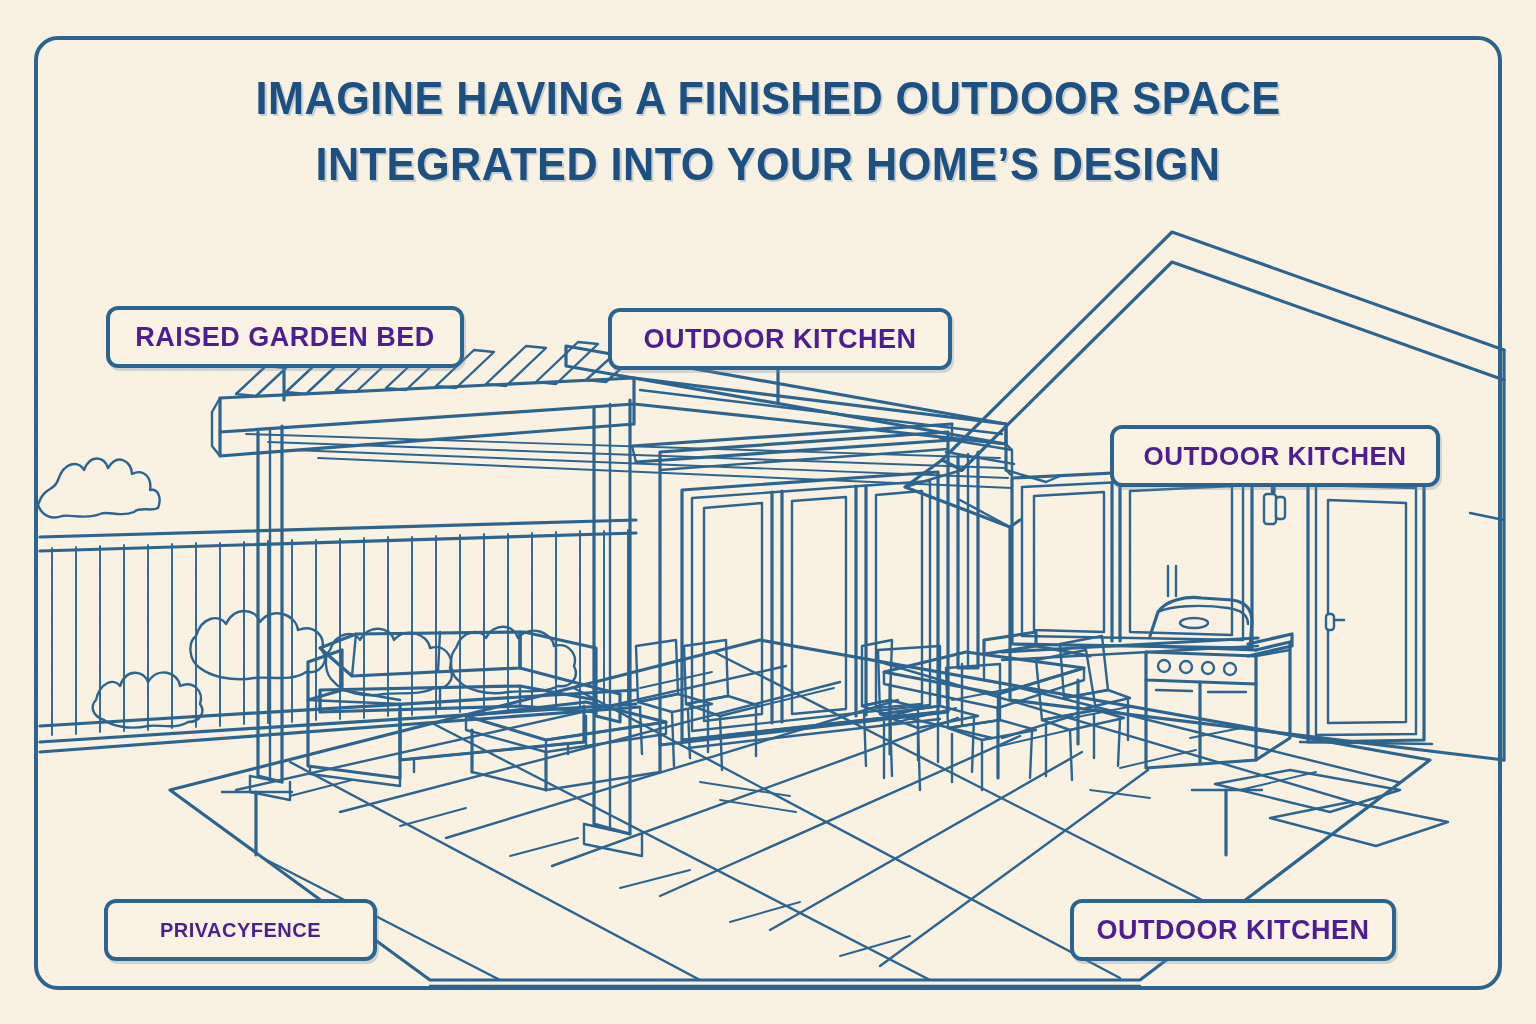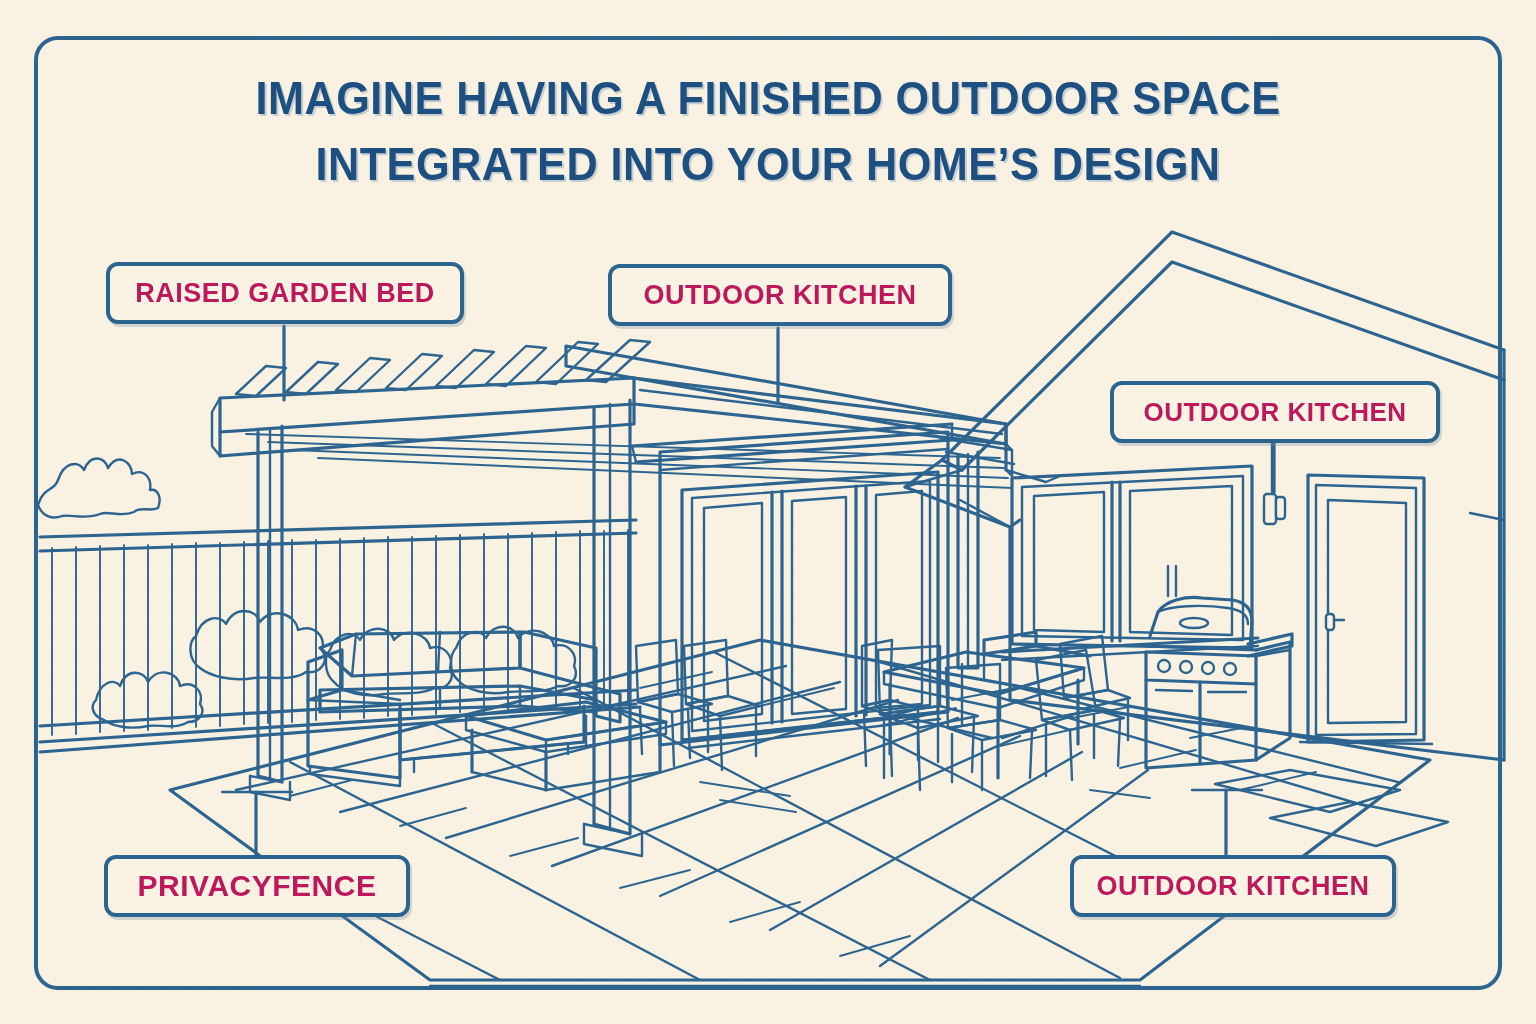--- a/index.html
+++ b/index.html
@@ -33,25 +33,26 @@
   }
   .label-box {
     position: absolute;
     box-sizing: border-box;
     border: 4px solid #2c6490;
     border-radius: 12px;
     background: #faf3e4;
     display: flex;
     align-items: center;
     justify-content: center;
-    color: #be185d;
+    color: #4c1d95;
     font-weight: 700;
     letter-spacing: .5px;
     white-space: nowrap;
     box-shadow: 2px 3px 0 rgba(120,140,160,.30);
+    margin-top: 44px;
   }
   .title {
     position: absolute;
     left: 0;
     width: 1536px;
     text-align: center;
     color: #1d5080;
     font-weight: 700;
     line-height: 1.06;
     letter-spacing: .5px;
@@ -490,17 +491,17 @@
 
   <div class="title" style="top:74px; font-size:46px;">IMAGINE HAVING A FINISHED OUTDOOR SPACE</div>
   <div class="title" style="top:140px; font-size:46px;">INTEGRATED INTO YOUR HOME’S DESIGN</div>
 
   <div class="label-box" style="left:106px; top:262px; width:358px; height:62px; font-size:27px;">RAISED GARDEN BED</div>
 
   <div class="label-box" style="left:608px; top:264px; width:344px; height:62px; font-size:27px;">OUTDOOR KITCHEN</div>
 
   <div class="label-box" style="left:1110px; top:381px; width:330px; height:62px; font-size:26px;">OUTDOOR KITCHEN</div>
 
-  <div class="label-box" style="left:104px; top:855px; width:306px; height:62px; font-size:30px;">PRIVACYFENCE</div>
+  <div class="label-box" style="left:104px; top:855px; width:273px; height:62px; font-size:20px;">PRIVACYFENCE</div>
 
   <div class="label-box" style="left:1070px; top:855px; width:326px; height:62px; font-size:27px;">OUTDOOR KITCHEN</div>
 
 </div>
 
 </body></html>

